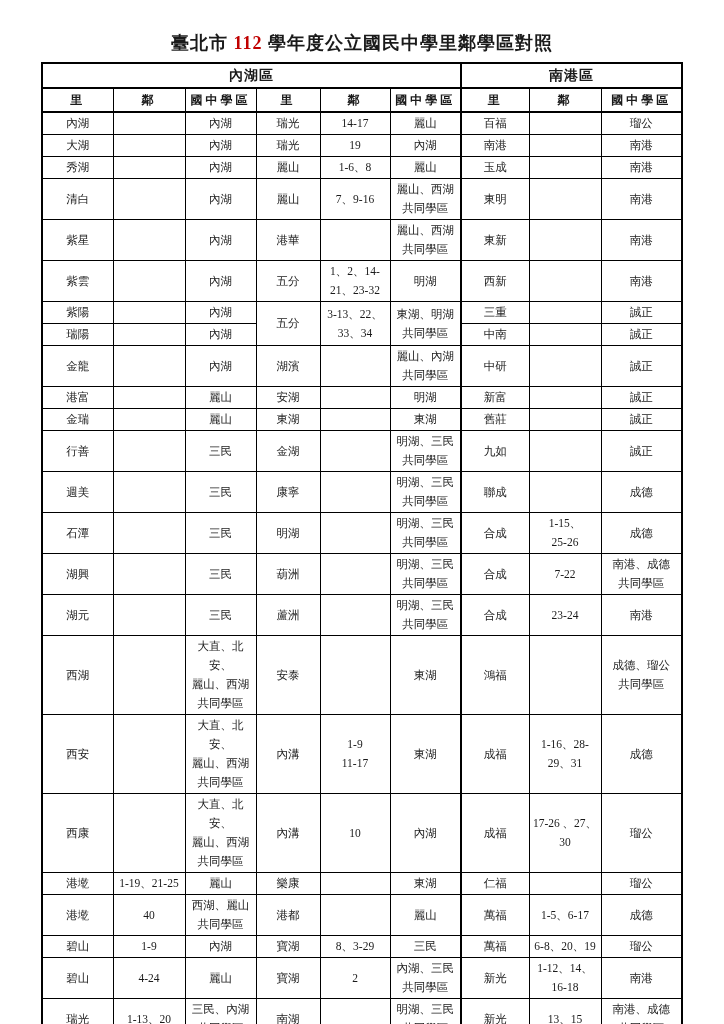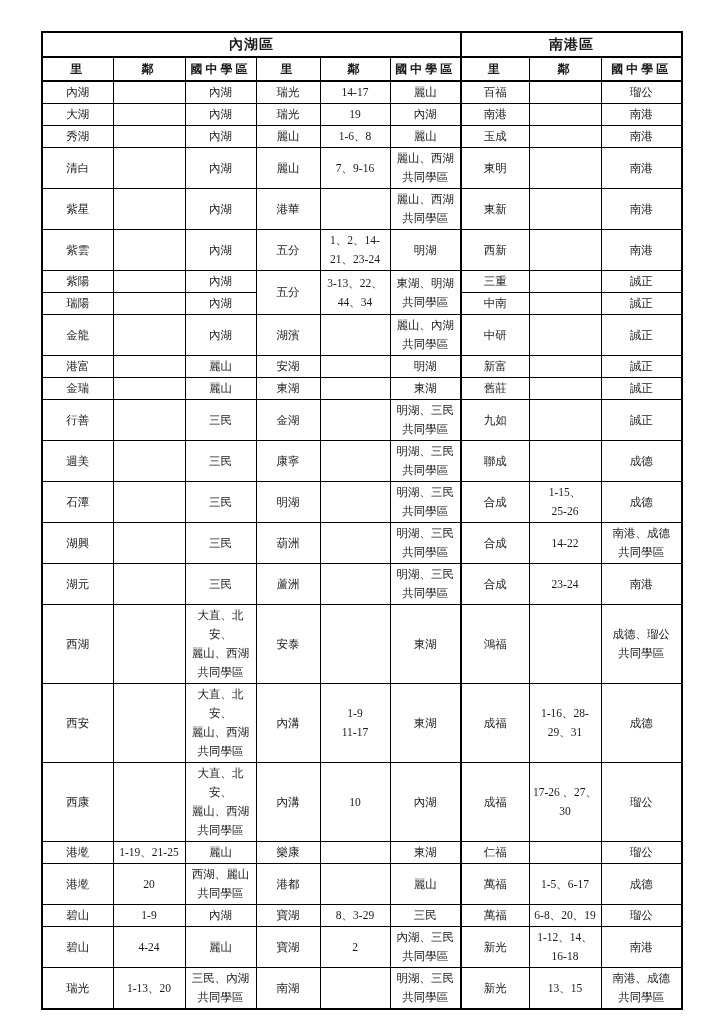--- a/index.html
+++ b/index.html
@@ -61,20 +61,25 @@
     height: 20px;
     white-space: pre-line;
   }
   .grp { border-left: 2px solid #000; }
 </style>
 </head>
 <body>
 
 <div class="page">
 
+  <div class="title">
+    <span>臺北市</span>
+    <span class="title-year" style="color: rgb(192, 0, 0);">112</span>
+    <span>學年度公立國民中學里鄰學區對照</span>
+  </div>
 
   <table>
     <colgroup>
       <col class="c0">
         <col class="c1">
         <col class="c2">
       <col class="c3">
         <col class="c4">
         <col class="c5">
       <col class="c6">
@@ -155,33 +160,33 @@
           <td class="grp">東新</td>
           <td></td>
           <td>南港</td>
         </tr>
         <tr>
           <td>紫雲</td>
           <td></td>
           <td>內湖</td>
           <td>五分</td>
           <td>1、2、14-
-21、23-24</td>
+21、23-32</td>
           <td>明湖</td>
           <td class="grp">西新</td>
           <td></td>
           <td>南港</td>
         </tr>
         <tr>
           <td>紫陽</td>
           <td></td>
           <td>內湖</td>
           <td rowspan="2">五分</td>
           <td rowspan="2">3-13、22、
-44、34</td>
+33、34</td>
           <td rowspan="2">東湖、明湖
 共同學區</td>
           <td class="grp">三重</td>
           <td></td>
           <td>誠正</td>
         </tr>
         <tr>
           <td>瑞陽</td>
           <td></td>
           <td>內湖</td>
@@ -262,21 +267,21 @@
         </tr>
         <tr>
           <td>湖興</td>
           <td></td>
           <td>三民</td>
           <td>葫洲</td>
           <td></td>
           <td>明湖、三民
 共同學區</td>
           <td class="grp">合成</td>
-          <td>14-22</td>
+          <td>7-22</td>
           <td>南港、成德
 共同學區</td>
         </tr>
         <tr>
           <td>湖元</td>
           <td></td>
           <td>三民</td>
           <td>蘆洲</td>
           <td></td>
           <td>明湖、三民
@@ -334,21 +339,21 @@
           <td>麗山</td>
           <td>樂康</td>
           <td></td>
           <td>東湖</td>
           <td class="grp">仁福</td>
           <td></td>
           <td>瑠公</td>
         </tr>
         <tr>
           <td>港墘</td>
-          <td>20</td>
+          <td>40</td>
           <td>西湖、麗山
 共同學區</td>
           <td>港都</td>
           <td></td>
           <td>麗山</td>
           <td class="grp">萬福</td>
           <td>1-5、6-17</td>
           <td>成德</td>
         </tr>
         <tr>

